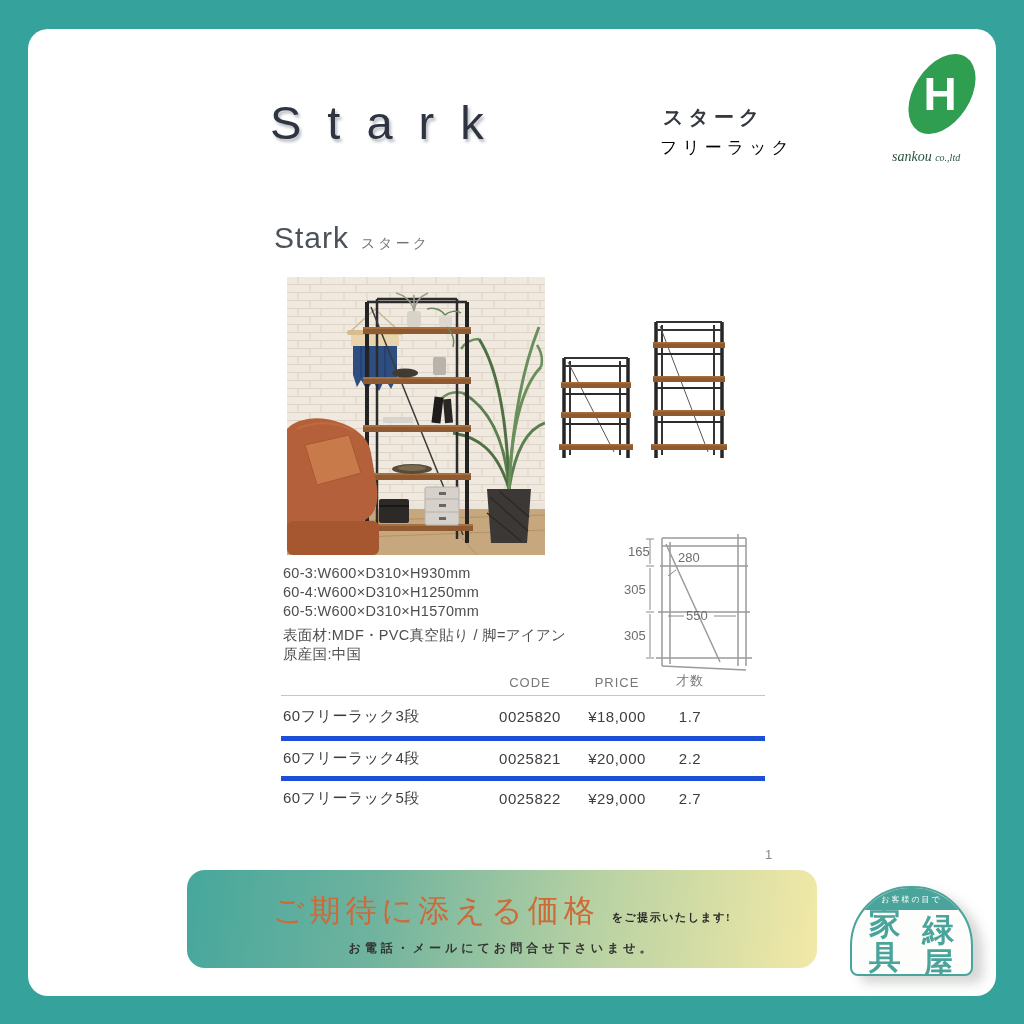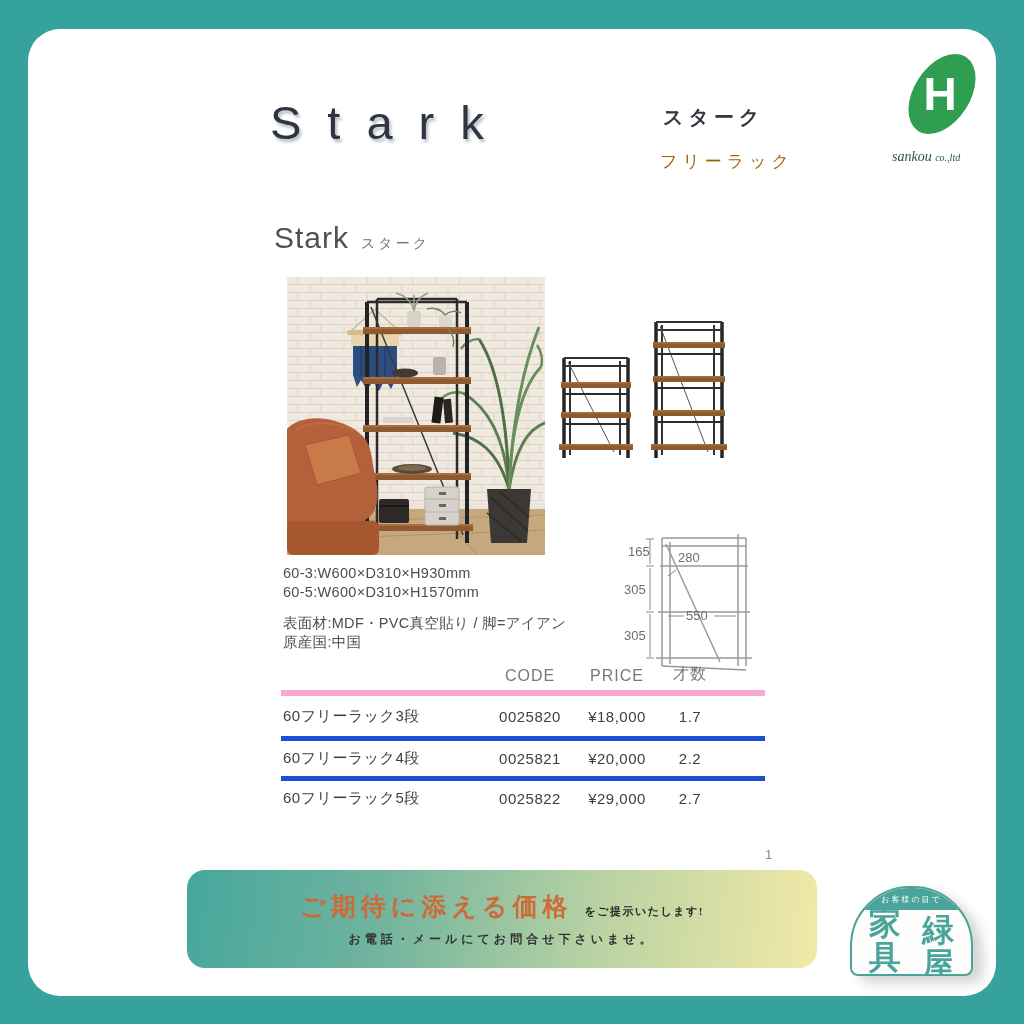--- a/index.html
+++ b/index.html
@@ -1,60 +1,60 @@
 <!DOCTYPE html>
 <html><head>
 <meta charset="utf-8">
 <style>
   *{margin:0;padding:0;box-sizing:border-box}
   html,body{width:1024px;height:1024px;overflow:hidden}
   body{background:#35a29b;font-family:"Liberation Sans",sans-serif;position:relative}
-  .page{position:absolute;left:28px;top:29px;width:968px;height:967px;background:#ffffff;border-radius:32px;overflow:hidden}
+  .page{position:absolute;left:28px;top:29px;width:968px;height:967px;background:#ffffff;border-radius:20px;overflow:hidden}
   .abs{position:absolute}
 
   
   .brand-title{left:242px;top:66px;font-size:47px;letter-spacing:26px;color:#2e3440;font-weight:500;text-shadow:2px 3px 3px rgba(55,65,85,.35)}
   .brand-jp{left:635px;top:75px;font-size:20px;font-weight:bold;color:#33383f;letter-spacing:5px}
-  .brand-jp-sub{left:632px;top:121px;font-size:17px;color:#a16207;letter-spacing:5px}
+  .brand-jp-sub{left:632px;top:107px;font-size:17px;color:#000000;letter-spacing:5px}
   .logo{left:848px;top:18px;width:132px;height:118px}
   .logo-text{position:absolute;left:16px;bottom:0;font-family:"Liberation Serif",serif;font-style:italic;color:#28543d;font-size:14px;white-space:nowrap}
   .logo-text .co{font-size:10px}
 
   
   .sec-title{left:246px;top:192px;font-size:30px;color:#4c5258;font-weight:400;letter-spacing:1px}
   .sec-title-jp{font-size:14px;color:#70767d;margin-left:12px;letter-spacing:3px;font-weight:400}
 
   .photo{left:259px;top:248px;width:258px;height:278px;overflow:hidden}
   .cutout-3{left:528px;top:317px}
   .cutout-4{left:620px;top:283px}
   .diagram{left:582px;top:495px}
 
   .specs{left:255px;top:535px;font-size:14.5px;color:#4e4e4e;line-height:19px;letter-spacing:.3px}
-  .specs .mat{margin-top:12px}
+  .specs .mat{margin-top:5px}
 
   
   .spec-table{left:253px;top:646px;width:484px}
-  .t-head{position:relative;height:21px;border-bottom:6px solid #f9a8d4;font-size:16px;color:#787878;letter-spacing:1px}
+  .t-head{position:relative;height:21px;border-bottom:1px solid #f9a8d4;font-size:13px;color:#787878;letter-spacing:1px}
   .t-head .cell{align-items:flex-end;padding-bottom:5px}
   .t-row{position:relative;height:40px;font-size:15px;color:#3e3e3e;letter-spacing:.5px}
   .t-row.sep{border-top:5px solid #1d4ed8}
   .cell{position:absolute;top:0;height:100%;display:flex;align-items:center}
   .c-name{left:2px}
   .c-code{left:199px;width:100px;justify-content:center}
   .c-price{left:276px;width:120px;justify-content:center}
   .c-saisu{left:384px;width:50px;justify-content:center}
 
   .page-num{left:737px;top:818px;font-size:13px;color:#8a8a8a}
 
   
   .banner{left:159px;top:841px;width:630px;height:98px;border-radius:18px;
     background:linear-gradient(97deg,#46a79c 0%,#6fb39e 30%,#b9d2a3 65%,#f2e9a7 100%);
     text-align:center;font-family:"Liberation Serif",serif;padding-top:20px}
   .banner-l1{display:flex;justify-content:center;align-items:baseline;gap:12px}
-  .banner-hl{font-size:25px;color:#cd6a38;font-weight:bold;letter-spacing:5px}
+  .banner-hl{font-size:31px;color:#cd6a38;font-weight:normal;letter-spacing:5px}
   .banner-suffix{font-size:11px;color:#262626;font-weight:bold;letter-spacing:1.5px}
   .banner-l2{font-size:12px;color:#333;letter-spacing:4px;font-weight:bold;margin-top:8px}
 
   
   .stamp{left:822px;top:857px;width:123px;height:90px;background:#fdfdfb;border:2px solid #4aa49b;
     border-radius:60px 60px 8px 8px;box-shadow:10px 7px 12px rgba(110,120,110,.3);overflow:hidden}
   .stamp-band{position:absolute;top:0;left:0;right:0;height:22px;background:#4aa49b;border-radius:58px 58px 0 0;
     color:#fff;font-size:8px;text-align:center;letter-spacing:2px;padding-top:6px}
   .stamp-chars{position:absolute;top:18px;left:6px;right:6px;bottom:0;display:grid;grid-template-columns:1fr 1fr;
     font-family:"Liberation Serif",serif;font-weight:bold;color:#4aa49b;font-size:32px;line-height:34px;text-align:center}
@@ -250,20 +250,21 @@
         <text x="14" y="70">305</text>
         <text x="14" y="116">305</text>
         <text x="68" y="38">280</text>
         <text x="76" y="96">550</text>
       </g>
     </svg>
   </div>
 
   <div class="abs specs">
     <div>60-3:W600×D310×H930mm</div>
+    <div>60-4:W600×D310×H1250mm</div>
     <div>60-5:W600×D310×H1570mm</div>
     <div class="mat">表面材:MDF・PVC真空貼り / 脚=アイアン</div>
     <div>原産国:中国</div>
   </div>
 
   <div class="abs spec-table">
     <div class="t-head">
       <span class="cell c-code">CODE</span>
       <span class="cell c-price">PRICE</span>
       <span class="cell c-saisu">才数</span>

